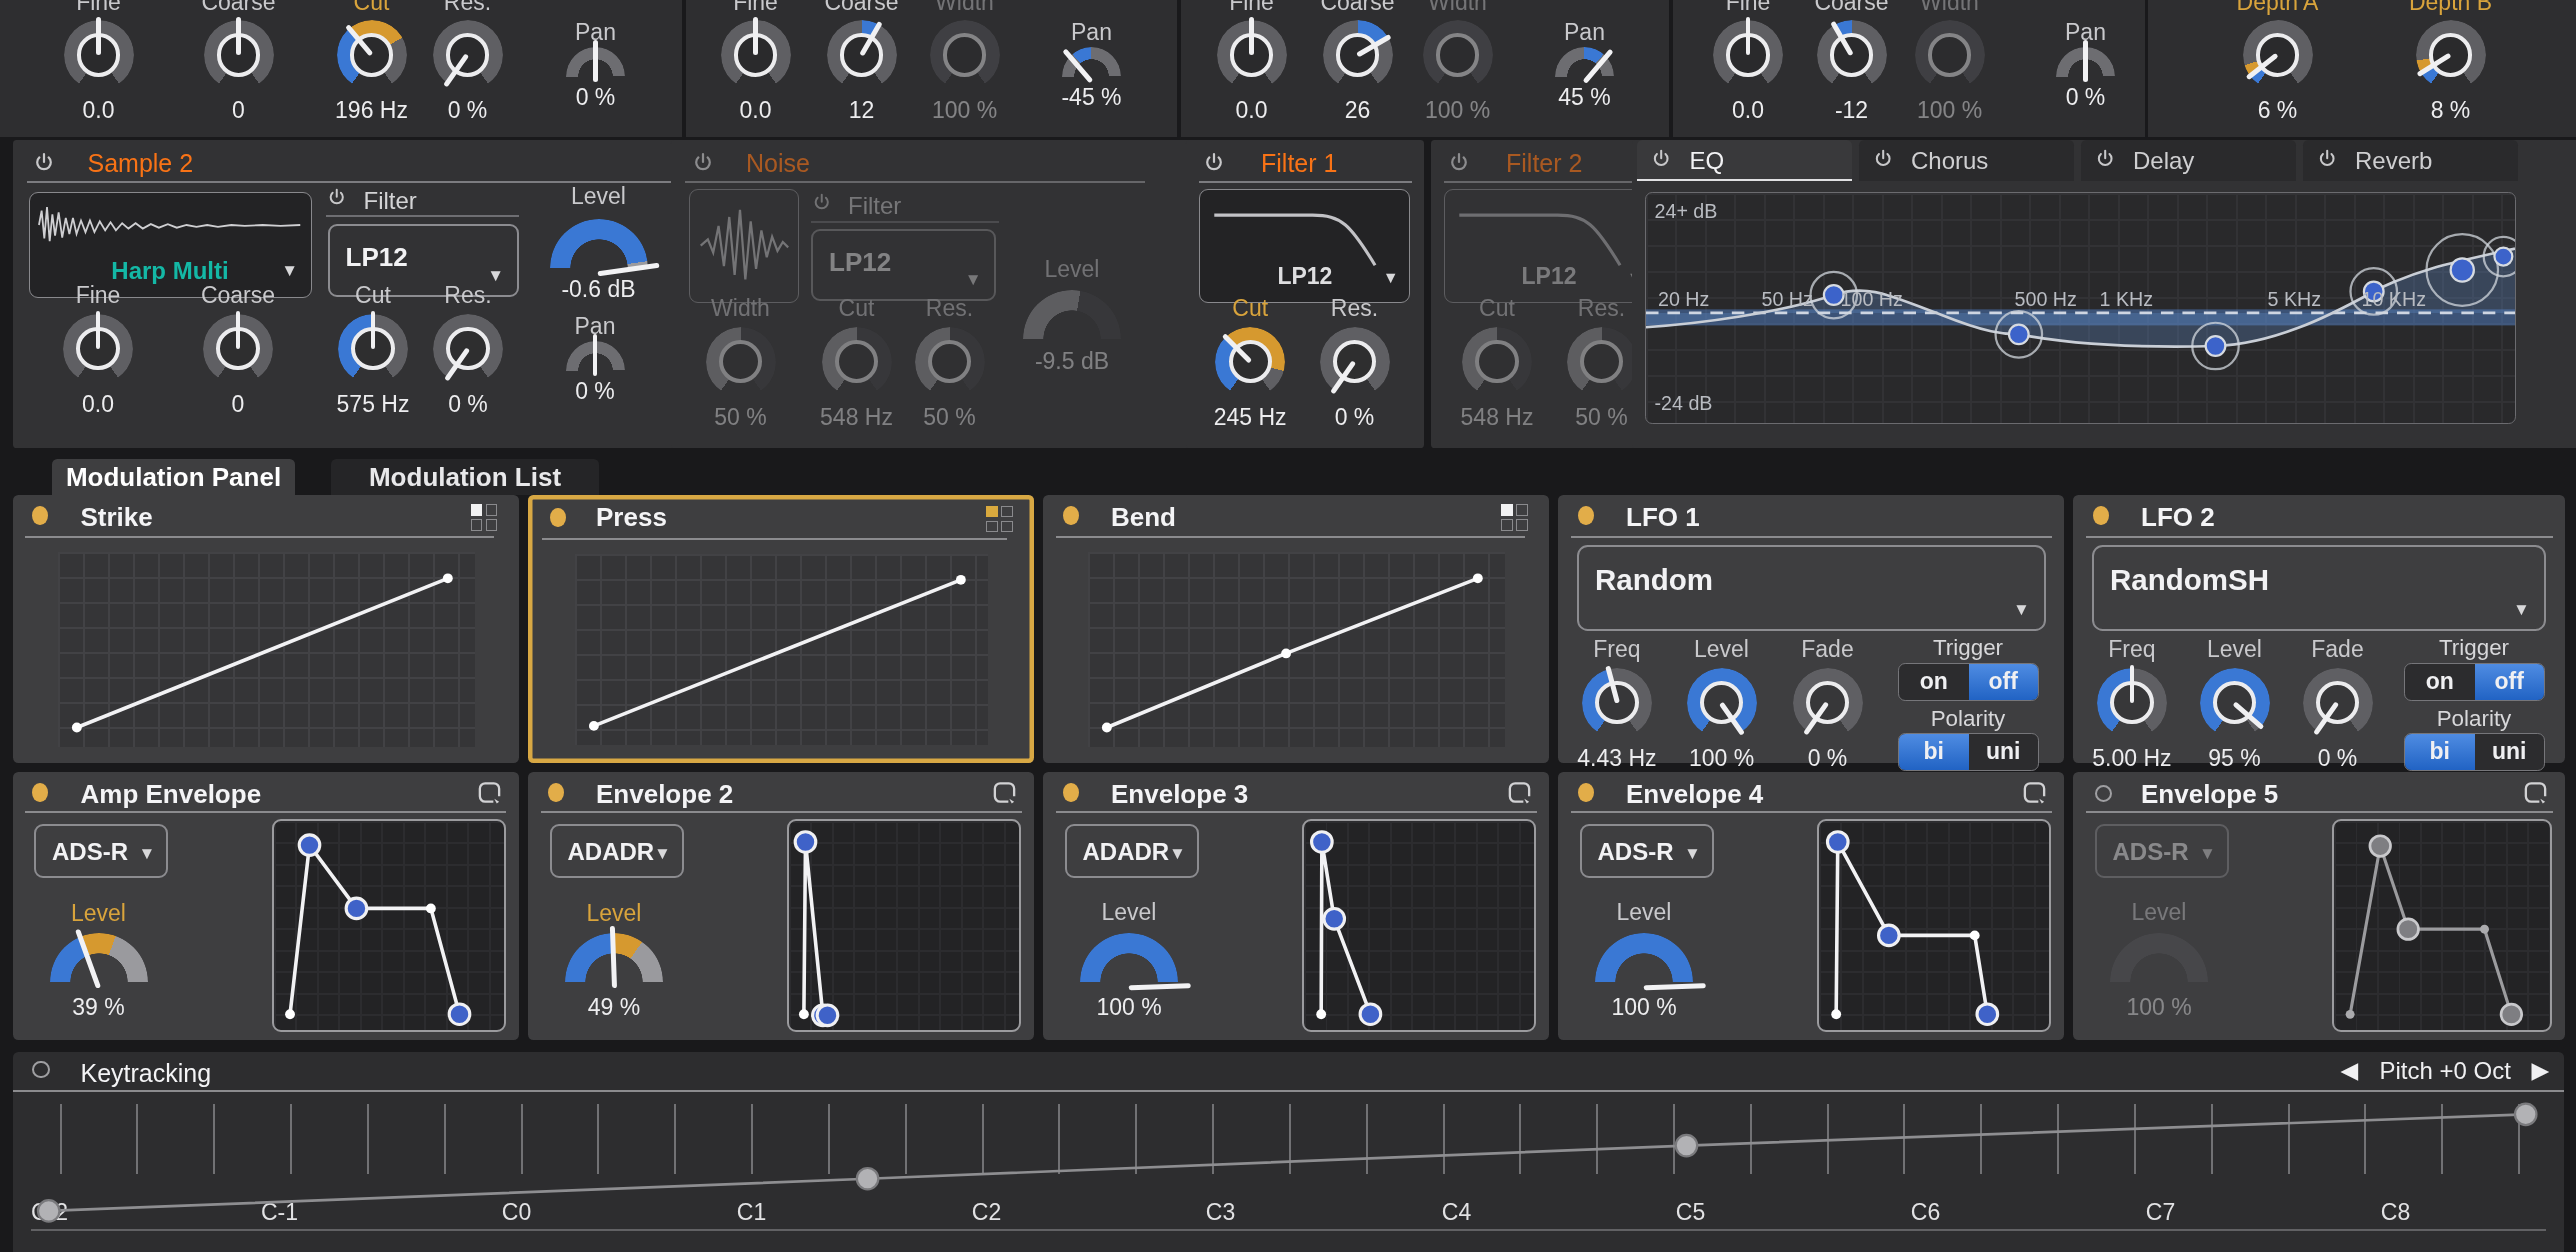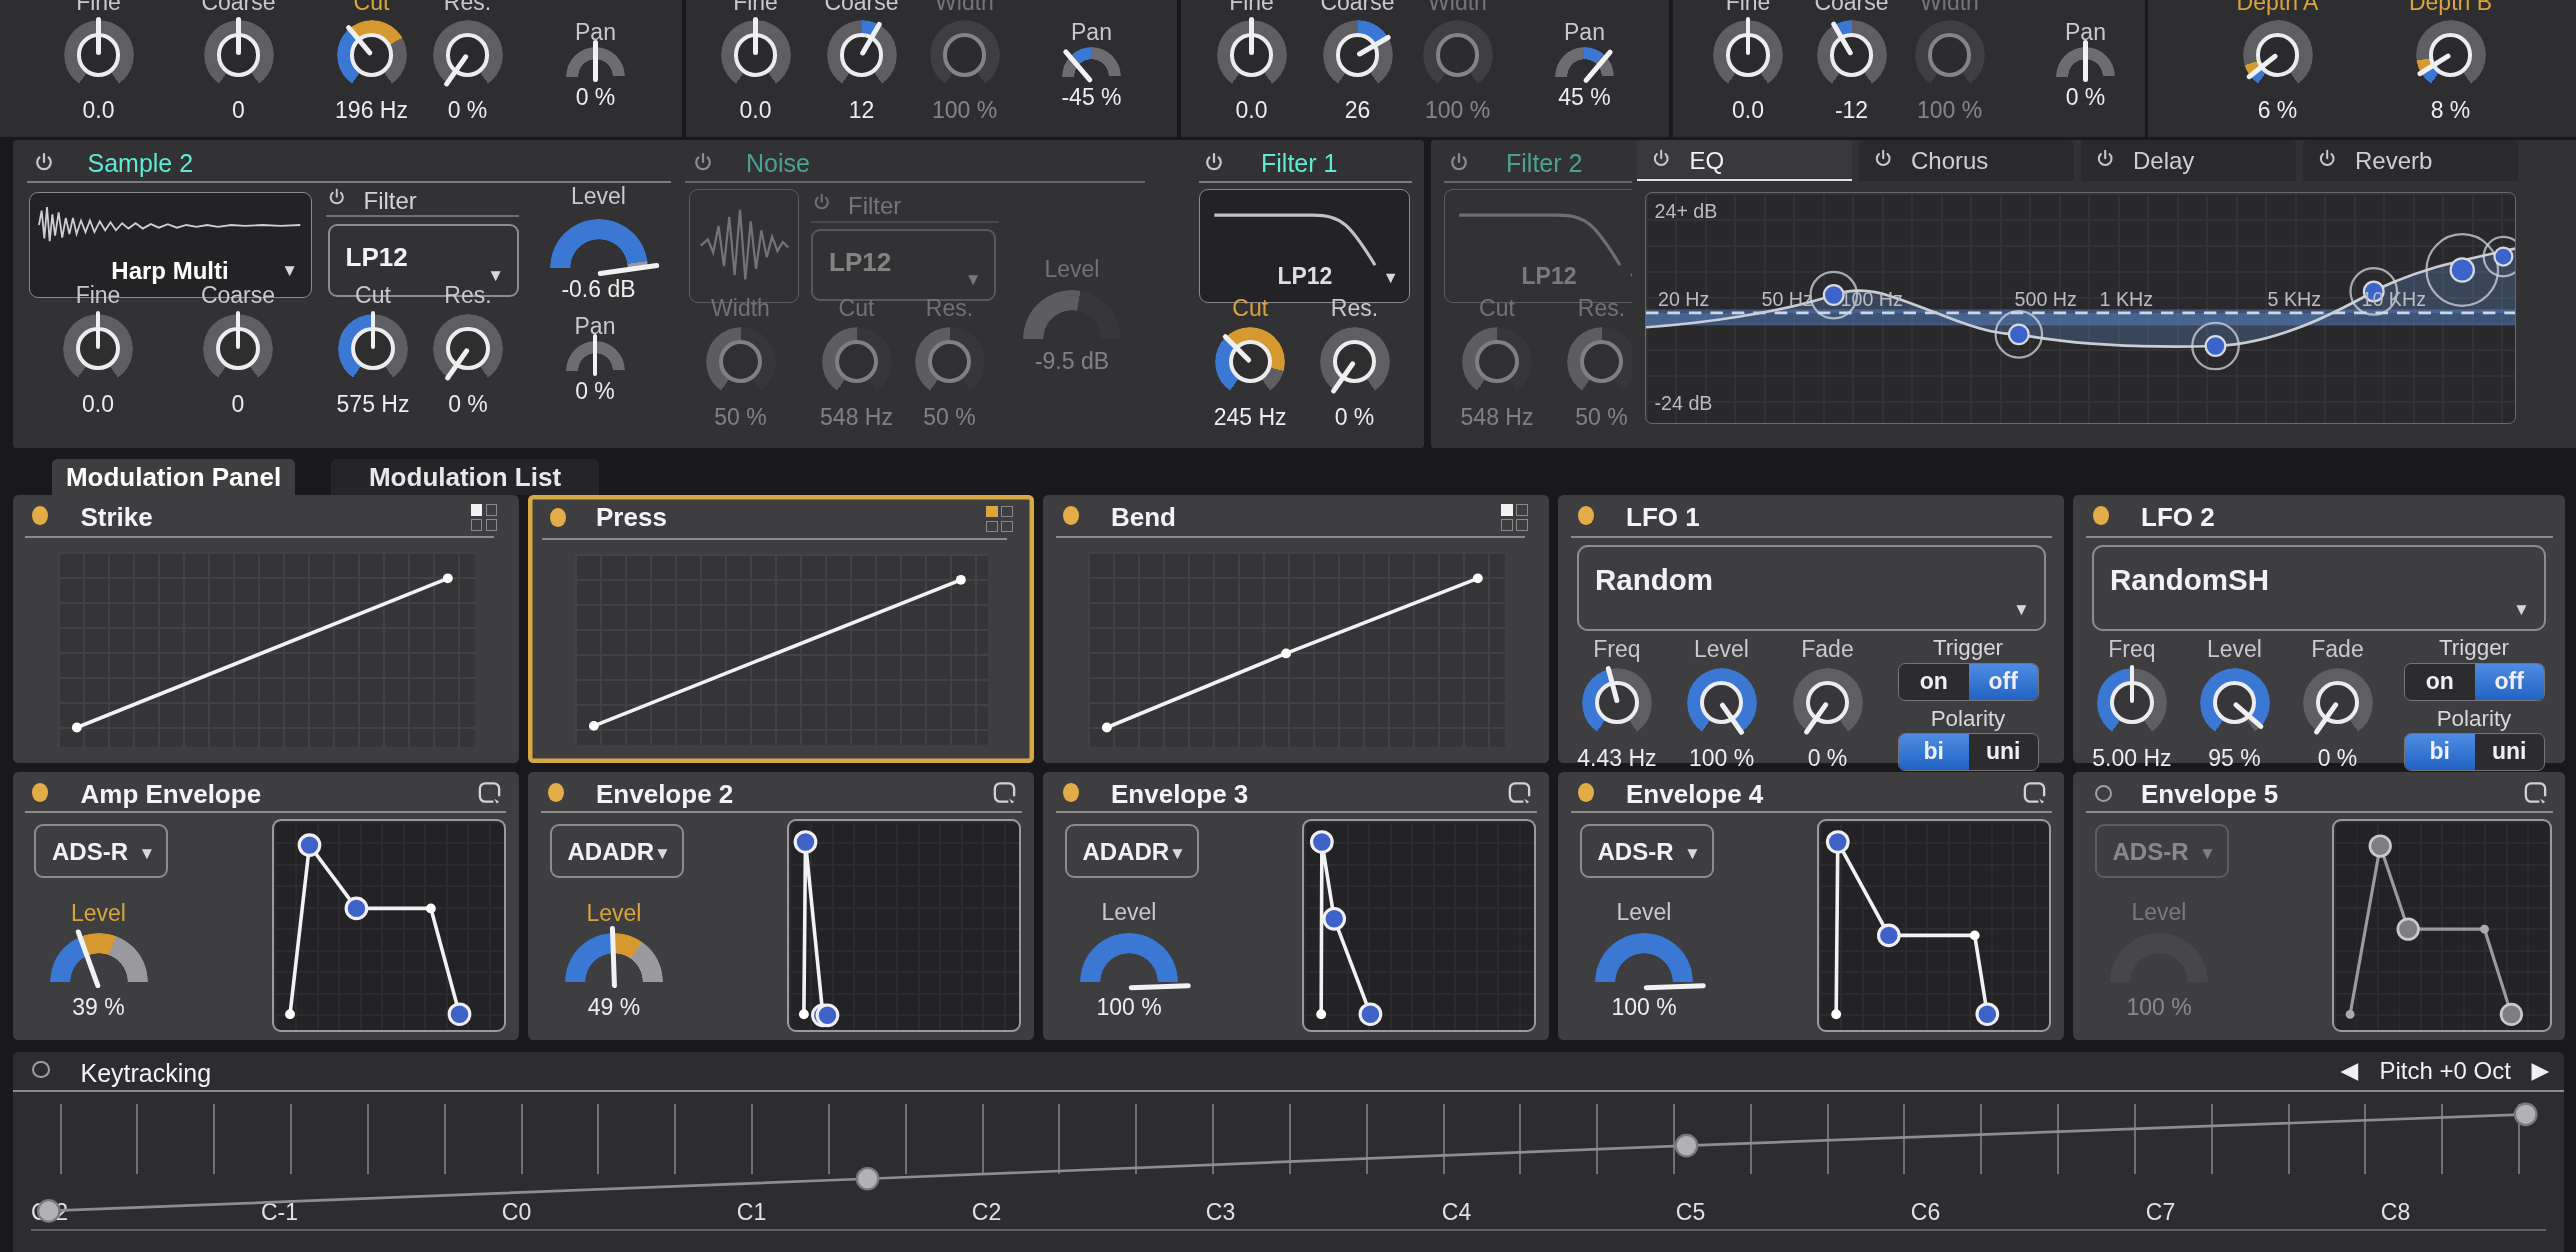--- a/index.html
+++ b/index.html
@@ -8,21 +8,21 @@
   .abs{position:absolute;}
   
   .tgroup{position:absolute;top:0;height:137px;background:#2e2e30;overflow:hidden;}
   .section{position:absolute;top:140px;height:308px;background:#323234;border-radius:3.6px;}
   .modpanel{position:absolute;top:495px;height:268px;background:#3e3e40;border-radius:5.4px;}
   .envpanel{position:absolute;top:772px;height:268px;background:#3e3e40;border-radius:5.4px;}
   .sel{box-shadow:inset 0 0 0 4.5px #d8a844;}
   #keytrack{position:absolute;left:12.5px;top:1052px;width:2551px;height:224px;background:#2d2d2f;border-radius:5.4px;}
   .dimwrap{opacity:.42;}
   .dimhead{opacity:.6;}
-  .sectitle{position:absolute;left:75px;top:9px;font-size:25px;color:#5eead4;}
+  .sectitle{position:absolute;left:75px;top:9px;font-size:25px;color:#f97316;}
   .divider{position:absolute;height:1.8px;background:#7c7c80;}
   .pwr{position:absolute;width:24px;height:24px;stroke:#c8c8ca;fill:none;stroke-width:2.2;stroke-linecap:round;}
   .led{position:absolute;width:16px;height:19.7px;border-radius:50%;background:#e2ad49;}
   .led.hollow{background:transparent;border:2.7px solid #9f9fa2;width:13.4px;height:13.4px;border-radius:50%;}
   .ptitle{position:absolute;left:68px;top:7.2px;font-size:26px;font-weight:700;color:#f4f4f6;}
   
   .kunit{position:absolute;width:107px;display:flex;flex-direction:column;align-items:center;}
   .klab{font-size:23px;color:#c9c9cc;height:29px;line-height:29px;}
   .klab.accent{color:#d9a43c;}
   .kval{font-size:23px;color:#ededef;margin-top:7.2px;white-space:nowrap;}
@@ -268,21 +268,21 @@
     <svg class="pwr" style="left:19.7px;top:10.7px" viewBox="0 0 24 24">
         <path d="M12 3v8"></path>
         <path d="M7.4 6.4a6.8 6.8 0 1 0 9.2 0"></path>
       </svg>
     <div class="sectitle">Sample 2</div>
     <div class="divider" style="left:14.3px;top:41px;width:644px"></div>
     <div class="wavebox" style="left:16px;top:52px;width:281px;height:104px">
       <svg width="281" height="54" style="position:absolute;top:5.4px" viewBox="0 0 314 60">
         <path d="M10,30 L13,14 L16,45 L19,10 L22,48 L25,18 L28,42 L32,16 L36,44 L40,22 L44,40 L48,22 L52,40 L57,25 L62,38 L67,25 L72,38 L78,26 L84,36 L90,27 L96,36 L103,28 L110,34 L118,28 L126,34 L135,29 L144,33 L154,29 L164,33 L175,30 L186,32 L198,30 L210,32 L225,30 L240,31 L260,30 L280,31 L302,30" fill="none" stroke="#cfcfd2" stroke-width="2"></path>
       </svg>
-      <div class="abs" style="left:0;top:64px;width:100%;text-align:center;font-size:24px;font-weight:700;color:#ffffff">Harp Multi</div>
+      <div class="abs" style="left:0;top:64px;width:100%;text-align:center;font-size:24px;font-weight:700;color:#14b8a6">Harp Multi</div>
       <span class="abs" style="right:12.5px;top:68px;font-size:17px;color:#d8d8da">▼</span>
     </div>
     <svg class="pwr" style="left:313px;top:47px;width:21.5px;height:21.5px" viewBox="0 0 24 24">
         <path d="M12 3v8"></path>
         <path d="M7.4 6.4a6.8 6.8 0 1 0 9.2 0"></path>
       </svg>
     <div class="abs" style="left:351px;top:47px;font-size:24px;color:#d4d4d6">Filter</div>
     <div class="divider" style="left:313px;top:75px;width:193px;background:#6e6e72"></div>
     <div class="dd" style="left:315px;top:84px;width:191px;height:73px">
       <span class="dd-txt" style="top:16px;font-size:26px">LP12</span>

